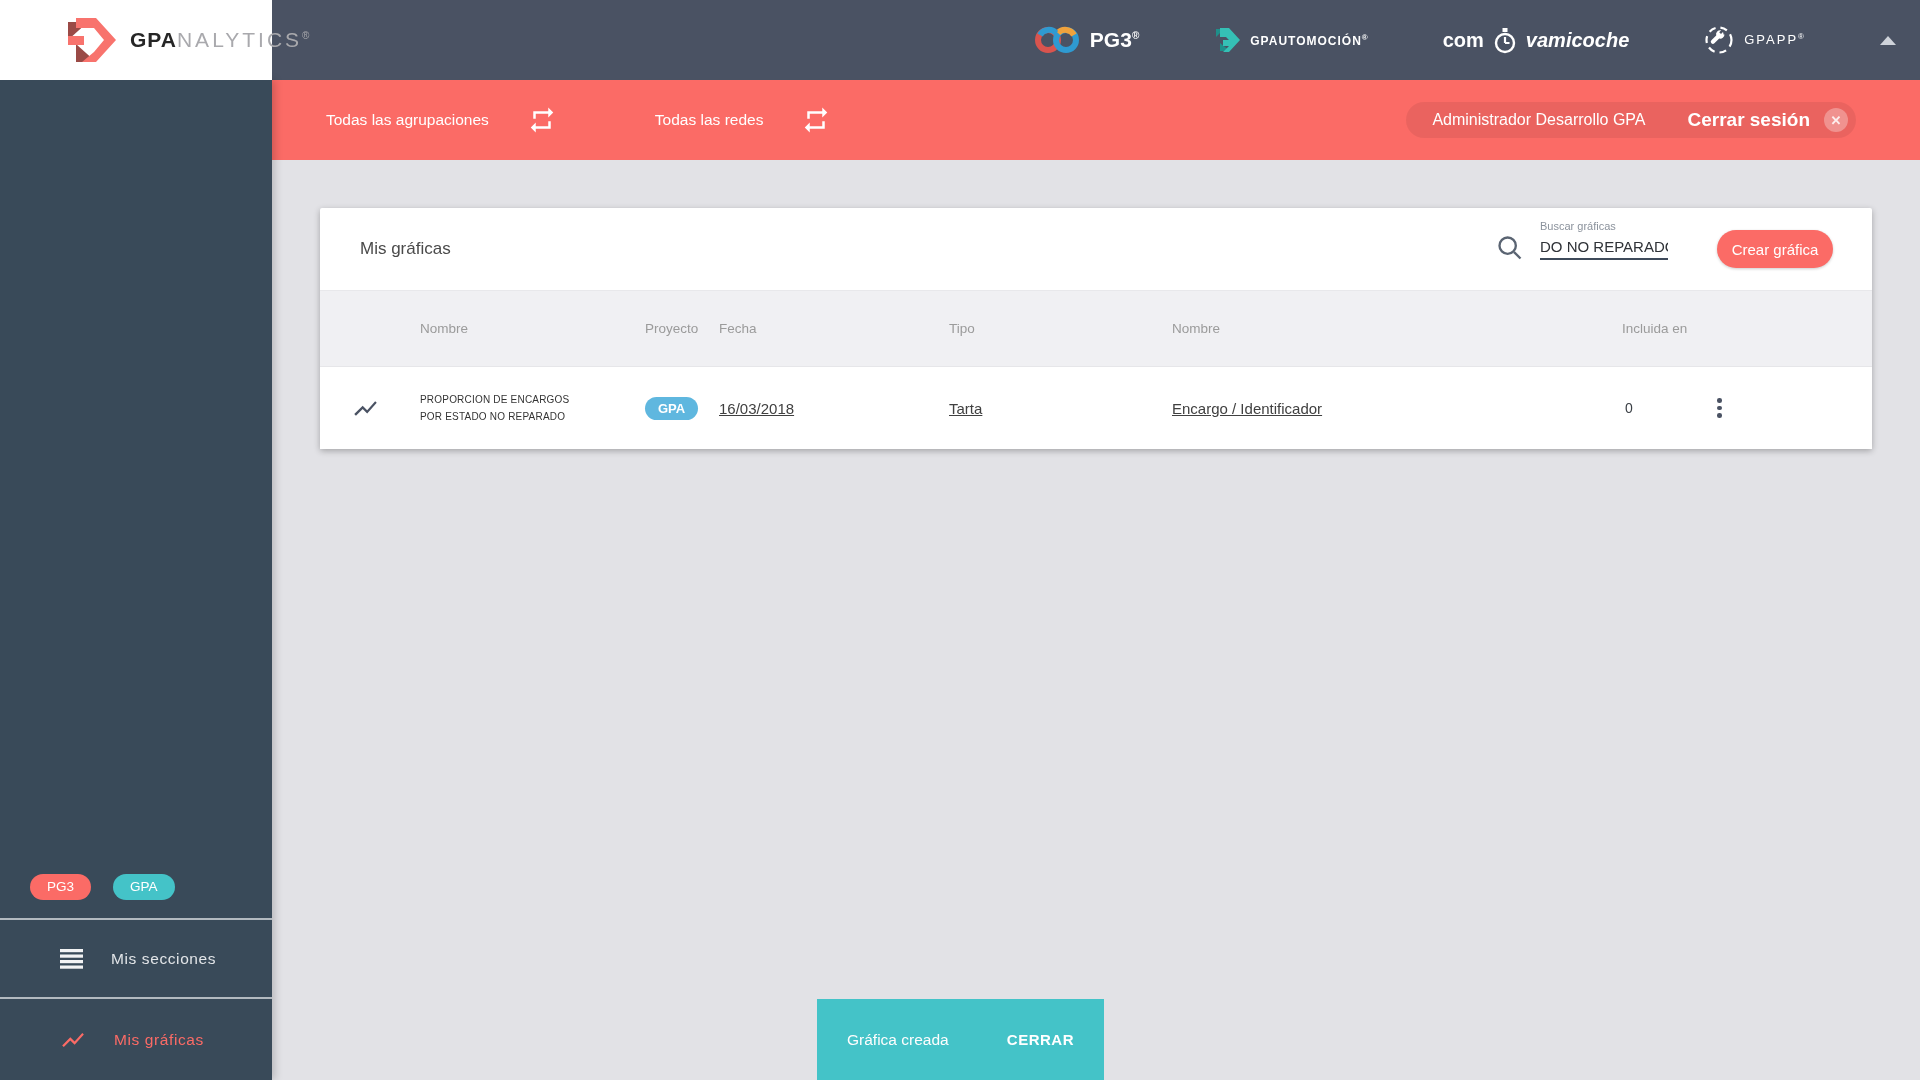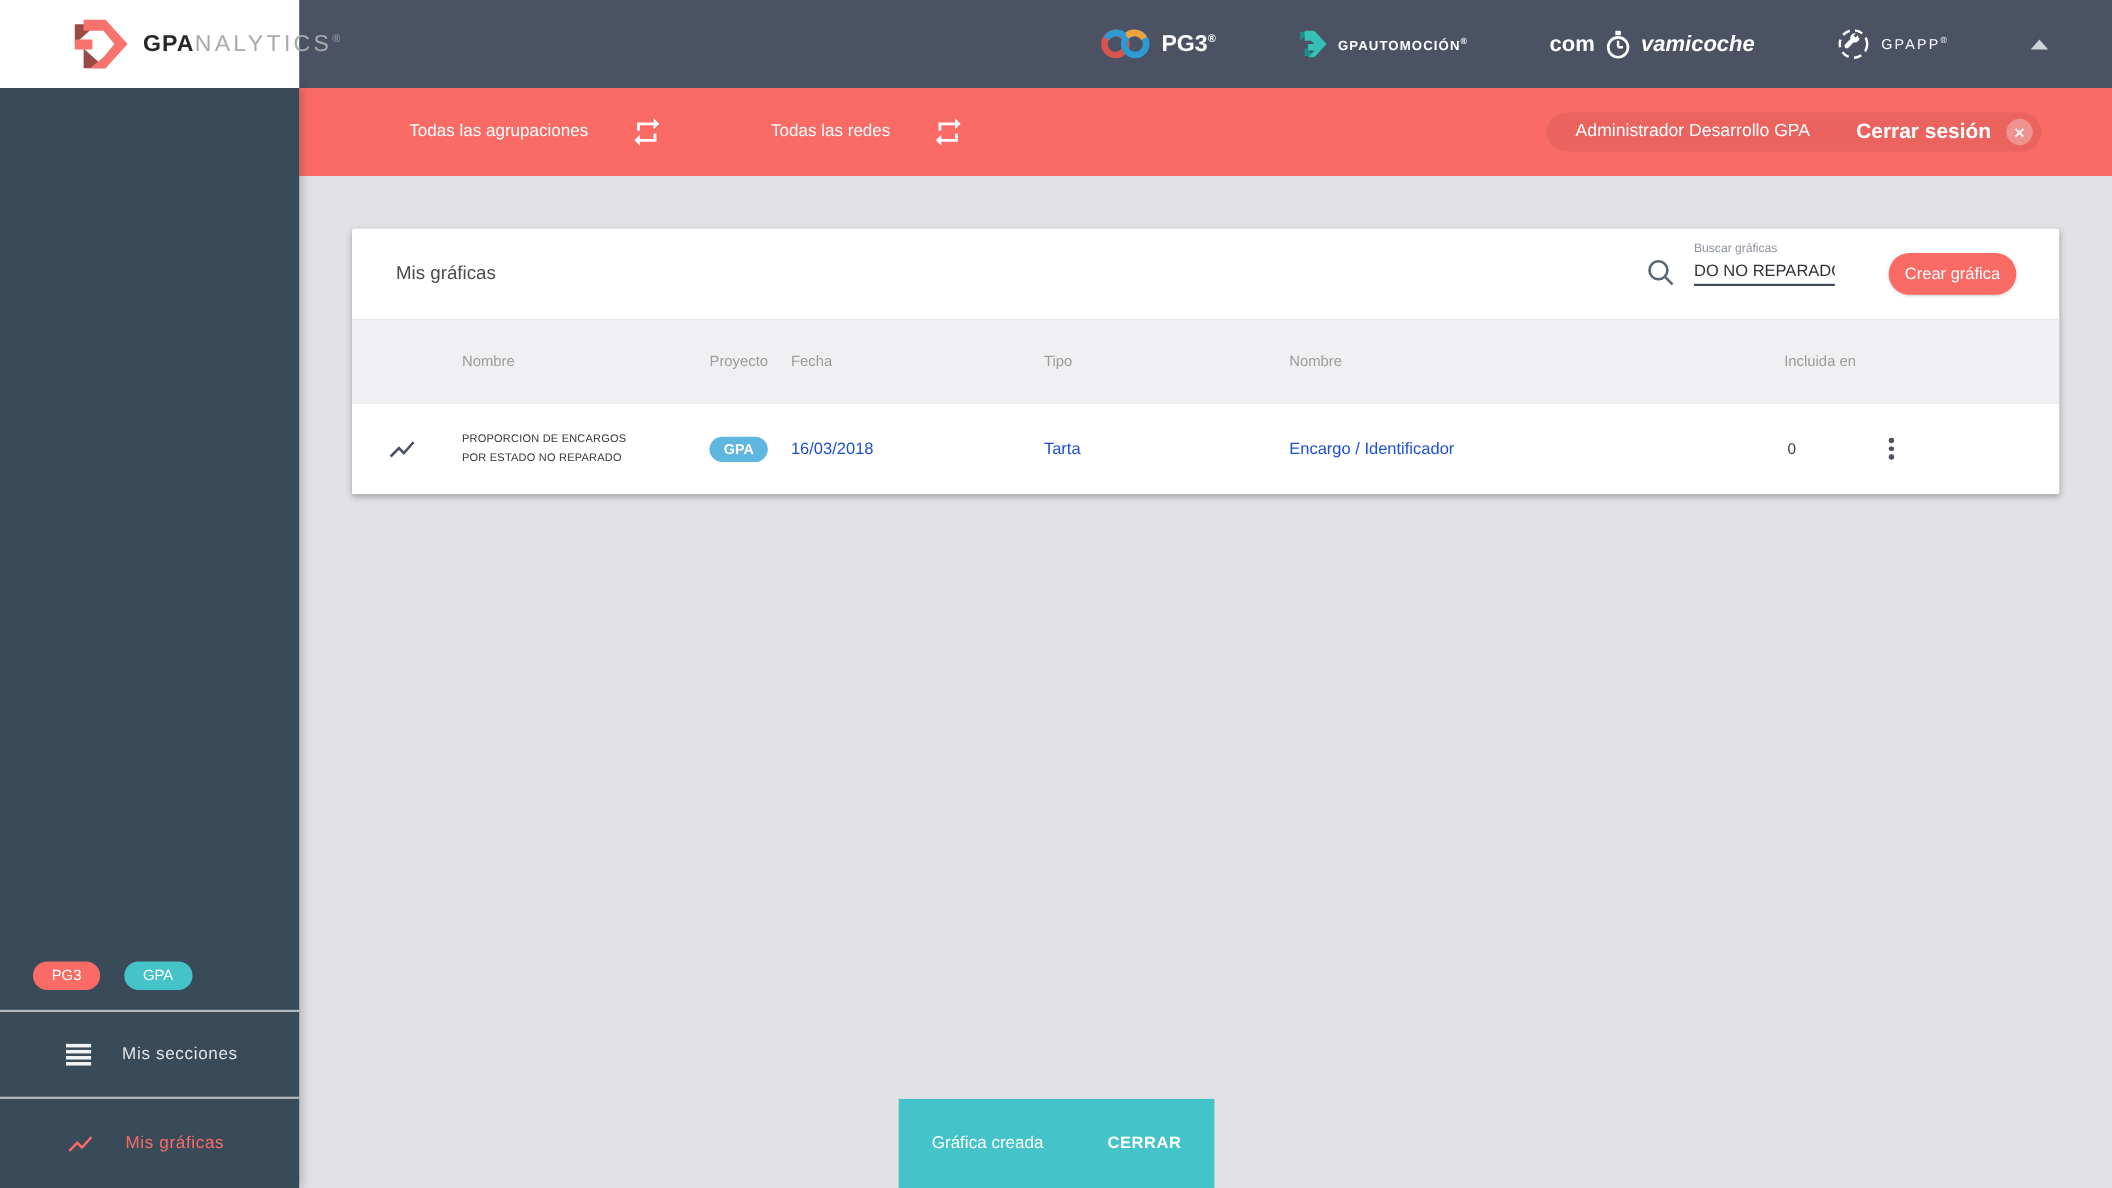--- a/index.html
+++ b/index.html
@@ -5,35 +5,35 @@
   * { margin:0; padding:0; box-sizing:border-box; }
   html,body { width:1920px; height:1080px; overflow:hidden; font-family:"Liberation Sans", sans-serif; background:#e2e2e6; }
 
   
   .topbar { position:absolute; left:0; top:0; width:1920px; height:80px; background:#4a5263; }
   .logo-box { position:absolute; left:0; top:0; width:272px; height:80px; background:#ffffff; display:flex; align-items:center; padding-left:62px; z-index:5; }
   .logo-text { margin-left:12px; font-size:21px; white-space:nowrap; }
   .logo-text .bold { font-weight:bold; color:#262626; letter-spacing:1px; }
   .logo-text .light { color:#a9a9ad; letter-spacing:3px; }
   .logo-text sup { font-size:10px; color:#a9a9ad; }
-  .topbar-apps { position:absolute; left:1060px; right:0; top:0; height:80px; display:flex; align-items:center; justify-content:flex-end; padding-right:58px; gap:37px; color:#fff;text-align:right; }
+  .topbar-apps { position:absolute; left:1060px; right:0; top:0; height:80px; display:flex; align-items:center; justify-content:flex-end; padding-right:24px; gap:37px; color:#fff;text-align:right; }
   .app-item { display:flex; align-items:center; gap:9px; white-space:nowrap; }
   .app-sep { width:1px; height:38px; background:rgba(255,255,255,0.85); }
   .pg3-text { font-size:21px; font-weight:bold; }
   .pg3-text sup { font-size:10px; }
   .gpauto-text { font-size:12px; font-weight:bold; letter-spacing:1px; }
   .gpauto-text sup { font-size:8px; }
   .comova-text { font-size:20px; font-weight:bold; }
   .comova-rest { font-style:italic; }
   .gpapp-text { font-size:13px; letter-spacing:2px; }
   .gpapp-text sup { font-size:8px; }
   .collapse-arrow { width:0; height:0; border-left:8px solid transparent; border-right:8px solid transparent; border-bottom:9px solid #cfd3da; }
 
   
-  .filterbar { position:absolute; left:272px; top:80px; width:1648px; height:80px; background:#fb6b66; display:flex; align-items:center; padding-left:100px; color:#fff; }
+  .filterbar { position:absolute; left:272px; top:80px; width:1648px; height:80px; background:#fb6b66; display:flex; align-items:center; padding-left:54px; color:#fff; }
   .filter-group { display:flex; align-items:center; gap:38px; }
   .filter-label { font-size:15.5px; }
   .filter-group + .filter-group { margin-left:98px; }
   .user-pill { margin-left:auto; margin-right:64px; height:36px; border-radius:18px; background:rgba(0,0,0,0.065); display:flex; align-items:center; padding:0 8px 0 26px; gap:42px; }
   .user-name { font-size:16px; }
   .logout { font-size:19px; display:flex; align-items:center; gap:14px; cursor:pointer;font-weight:bold; }
   .x-circle { width:24px; height:24px; border-radius:50%; background:rgba(255,255,255,0.30); color:rgba(255,255,255,0.85); font-size:13px; display:flex; align-items:center; justify-content:center; }
 
   
   .sidebar { position:absolute; left:0; top:80px; width:272px; height:1000px; background:#394a59; box-shadow:3px 0 8px rgba(0,0,0,0.18); z-index:4; }
@@ -56,21 +56,21 @@
   .search-label { font-size:11px; color:#8b929c; }
   .search-valuebox { margin-top:2px; height:26px; border-bottom:2px solid #3e4a5a; display:flex; align-items:center; overflow:hidden; white-space:nowrap; }
   .search-value { font-size:15px; color:#2f3237; }
   .create-btn { position:absolute; left:1397px; top:22px; width:116px; height:38px; border:none; border-radius:19px; background:#fb6b66; color:#fff; font-size:15px; font-family:"Liberation Sans", sans-serif; box-shadow:0 1px 3px rgba(0,0,0,0.2); cursor:pointer; }
 
   .grid-row { display:grid; grid-template-columns:100px 225px 74px 230px 223px 450px 88px auto; align-items:center; }
   .thead { height:77px; background:#f0f0f3; border-top:1px solid #e8e8eb; border-bottom:1px solid #e6e6e9; color:#9b9b9b; font-size:13.5px; }
   .trow { height:82px; background:#fff; }
   .cell-icon { padding-left:32px; display:flex; align-items:center; }
   .name-cell { font-size:10px; color:#333; line-height:17px; letter-spacing:0.2px; }
-  .cell-text { font-size:15px; color:#1d4ed8; }
+  .cell-text { font-size:15px; color:#404040;text-decoration:underline; }
   .badge-blue { display:inline-block; background:#5fb7df; color:#fff; font-weight:bold; font-size:13px; border-radius:12px; padding:4px 13px; }
   .included-cell { font-size:14px; color:#3a3f45; padding-left:3px; }
   .kebab-wrap { padding-left:7px; display:flex; flex-direction:column; gap:3px; width:20px; cursor:pointer; }
   .kebab-dot { width:4.5px; height:4.5px; border-radius:50%; background:#4a5263; }
 
   
   .toast { position:absolute; left:817px; top:999px; width:287px; height:81px; background:#44c3c8; display:flex; align-items:center; justify-content:space-between; padding:0 30px; z-index:6; }
   .toast-msg { color:#fdfdfd; font-size:15.5px; }
   .toast-action { color:#fff; font-weight:bold; font-size:15px; letter-spacing:0.5px; cursor:pointer; }
 

